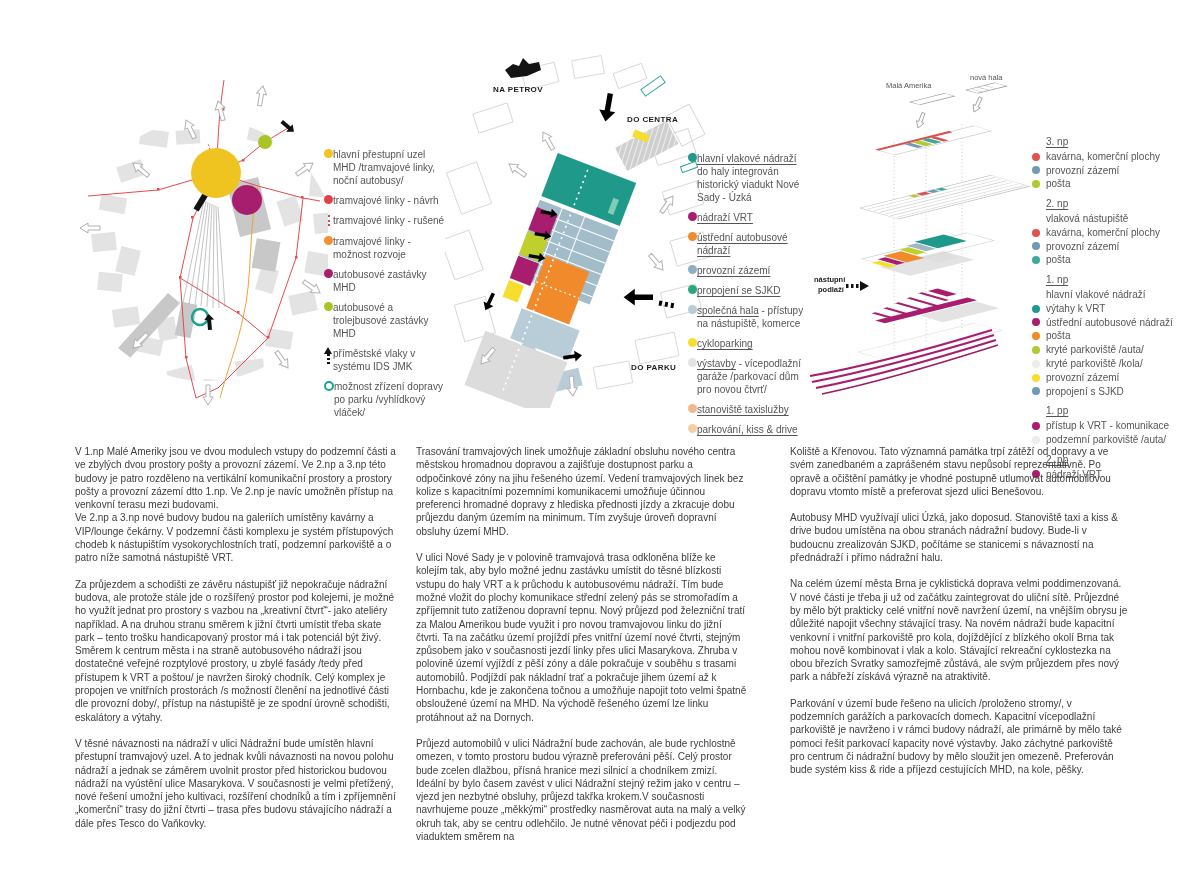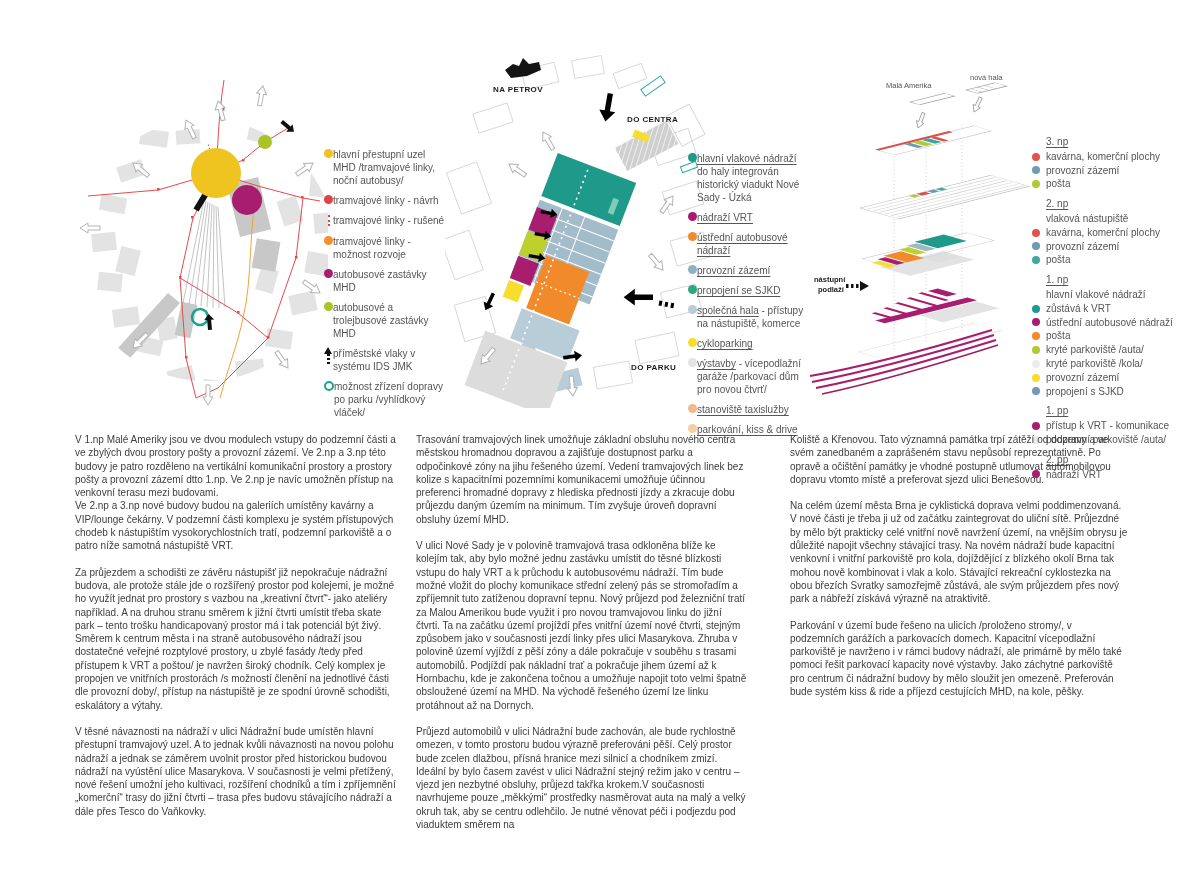--- a/index.html
+++ b/index.html
@@ -34,21 +34,21 @@
   .l3row .mk.dot{width:8px;height:8px;margin-top:0}
   .l3row.title{margin:8px 0 3px}
   .l3row.title .l3txt{text-decoration:underline;text-underline-offset:1.5px}
   .l3row.title .mk,.l3row.note .mk{visibility:hidden}
 
   
   .col{position:absolute;top:433px;font-size:10px;line-height:1.33;color:#3d3d3d}
   #col1{left:75px;width:326px}
   #col2{left:416px;width:332px}
   #col3{left:790px;width:338px}
-  .col p{margin:0 0 13px;white-space:pre-line}
+  .col p{margin:12px 0 13px;white-space:pre-line}
 </style>
 </head>
 <body>
 
 <svg id="map1" style="left:58px;top:68px" width="270" height="350" viewBox="0 0 270 350">
   <defs>
     <clipPath id="mapclip">
         <circle cx="147" cy="182" r="131"></circle>
       </clipPath>
     <g id="warr">
@@ -448,21 +448,21 @@
     <div class="l3row title">
       <span class="mk dot"></span>
       <span class="l3txt">1. np</span>
     </div>
     <div class="l3row note">
       <span class="mk dot"></span>
       <span class="l3txt">hlavní vlakové nádraží</span>
     </div>
     <div class="l3row item">
       <span class="mk dot" style="--mk: #1f998a;"></span>
-      <span class="l3txt">zůstává k VRT</span>
+      <span class="l3txt">výtahy k VRT</span>
     </div>
     <div class="l3row item">
       <span class="mk dot" style="--mk: #a81d6e;"></span>
       <span class="l3txt">ústřední autobusové nádraží</span>
     </div>
     <div class="l3row item">
       <span class="mk dot" style="--mk: #f18a2b;"></span>
       <span class="l3txt">pošta</span>
     </div>
     <div class="l3row item">
@@ -513,15 +513,16 @@
   </div>
 <div id="col2" class="col">
 
 <p class="para">Trasování tramvajových linek umožňuje základní obsluhu nového centra městskou hromadnou dopravou a zajišťuje dostupnost parku a odpočinkové zóny na jihu řešeného území. Vedení tramvajových linek bez kolize s kapacitními pozemními komunikacemi umožňuje účinnou preferenci hromadné dopravy z hlediska přednosti jízdy a zkracuje dobu průjezdu daným územím na minimum. Tím zvyšuje úroveň dopravní obsluhy území MHD.</p>
     <p class="para">V ulici Nové Sady je v polovině tramvajová trasa odkloněna blíže ke kolejím tak, aby bylo možné jednu zastávku umístit do těsné blízkosti vstupu do haly VRT a k průchodu k autobusovému nádraží. Tím bude možné vložit do plochy komunikace střední zelený pás se stromořadím a zpříjemnit tuto zatíženou dopravní tepnu. Nový průjezd pod železniční tratí za Malou Amerikou bude využit i pro novou tramvajovou linku do jižní čtvrti. Ta na začátku území projíždí přes vnitřní území nové čtvrti, stejným způsobem jako v současnosti jezdí linky přes ulici Masarykova. Zhruba v polovině území vyjíždí z pěší zóny a dále pokračuje v souběhu s trasami automobilů. Podjíždí pak nákladní trať a pokračuje jihem území až k Hornbachu, kde je zakončena točnou a umožňuje napojit toto velmi špatně obsloužené území na MHD. Na východě řešeného území lze linku protáhnout až na Dornych.</p>
     <p class="para">Průjezd automobilů v ulici Nádražní bude zachován, ale bude rychlostně omezen, v tomto prostoru budou výrazně preferováni pěší. Celý prostor bude zcelen dlažbou, přísná hranice mezi silnicí a chodníkem zmizí. Ideální by bylo časem zavést v ulici Nádražní stejný režim jako v centru – vjezd jen nezbytné obsluhy, průjezd takřka krokem.V současnosti navrhujeme pouze „měkkými“ prostředky nasměrovat auta na malý a velký okruh tak, aby se centru odlehčilo. Je nutné věnovat péči i podjezdu pod viaduktem směrem na</p>
   </div>
 <div id="col3" class="col">
 
 <p class="para">Koliště a Křenovou. Tato významná památka trpí zátěží od dopravy a ve svém zanedbaném a zaprášeném stavu nepůsobí reprezentativně. Po opravě a očištění památky je vhodné postupně utlumovat automobilovou dopravu vtomto místě a preferovat sjezd ulici Benešovou.</p>
+    <p class="para">Autobusy MHD využívají ulici Úzká, jako doposud. Stanoviště taxi a kiss &amp; drive budou umístěna na obou stranách nádražní budovy. Bude-li v budoucnu zrealizován SJKD, počítáme se stanicemi s návazností na přednádraží i přímo nádražní halu.</p>
     <p class="para">Na celém území města Brna je cyklistická doprava velmi poddimenzovaná. V nové části je třeba ji už od začátku zaintegrovat do uliční sítě. Průjezdné by mělo být prakticky celé vnitřní nově navržení území, na vnějším obrysu je důležité napojit všechny stávající trasy. Na novém nádraží bude kapacitní venkovní i vnitřní parkoviště pro kola, dojíždějící z blízkého okolí Brna tak mohou nově kombinovat i vlak a kolo. Stávající rekreační cyklostezka na obou březích Svratky samozřejmě zůstává, ale svým průjezdem přes nový park a nábřeží získává výrazně na atraktivitě.</p>
     <p class="para">Parkování v území bude řešeno na ulicích /proloženo stromy/, v podzemních garážích a parkovacích domech. Kapacitní vícepodlažní parkoviště je navrženo i v rámci budovy nádraží, ale primárně by mělo také pomoci řešit parkovací kapacity nové výstavby. Jako záchytné parkoviště pro centrum či nádražní budovy by mělo sloužit jen omezeně. Preferován bude systém kiss &amp; ride a příjezd cestujících MHD, na kole, pěšky.</p>
   </div>
 
 </body></html>

